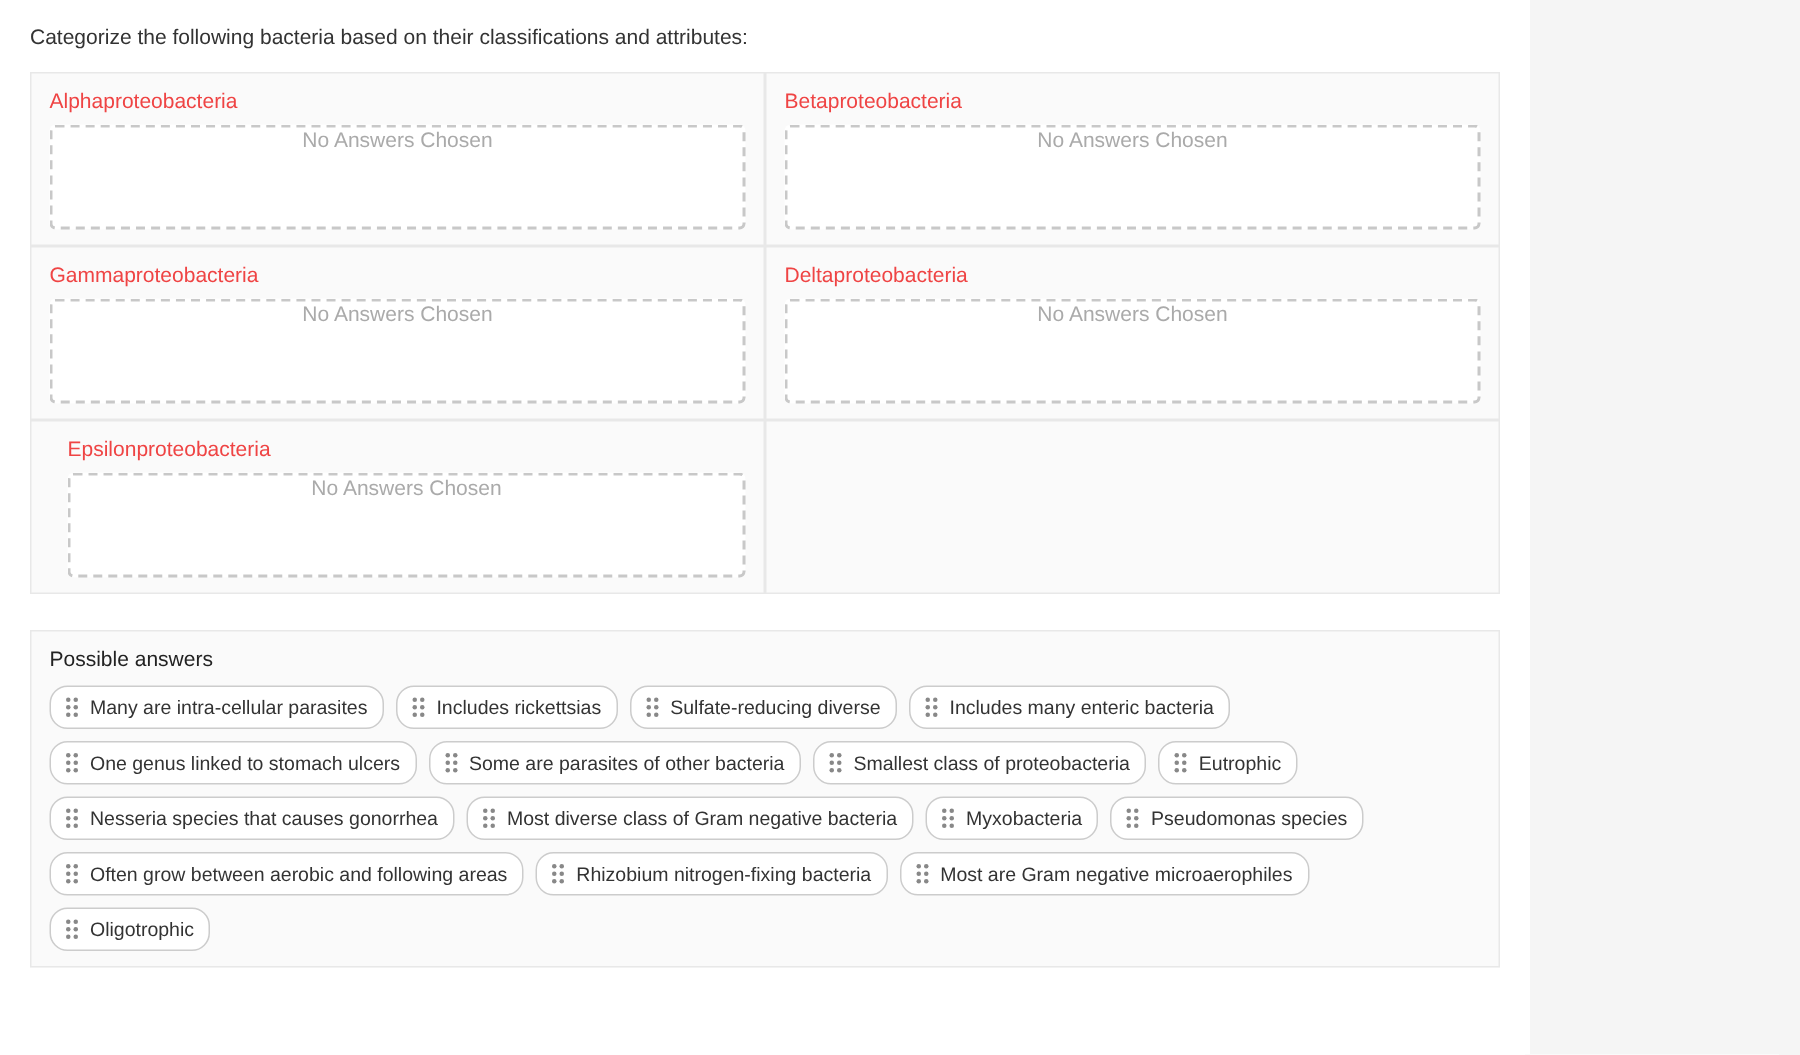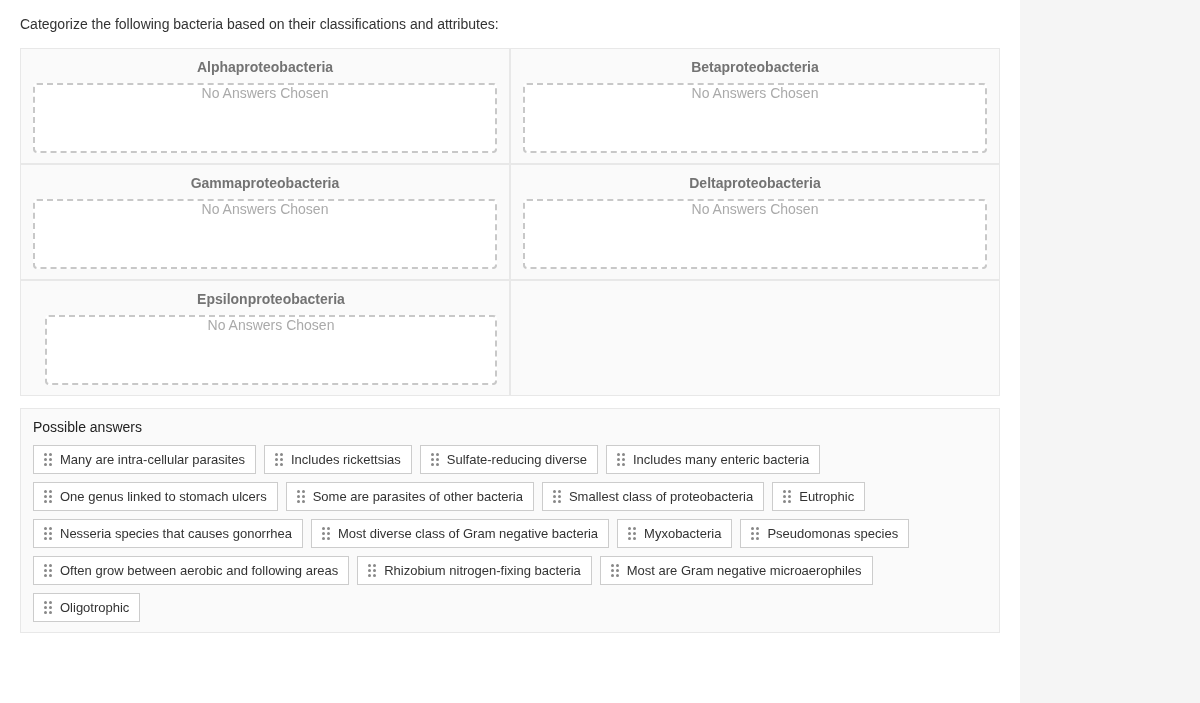--- a/index.html
+++ b/index.html
@@ -20,60 +20,59 @@
       color: #333;
       margin-bottom: 16px;
     }
     .category-section {
       padding: 10px 12px;
       border: 1px solid #e8e8e8;
       background: #fafafa;
     }
     .category-label {
       font-size: 14px;
-      font-weight: 700;
+      font-weight: 400;
       margin-bottom: 8px;
-      color: #737373;
-      text-align: center;
+      color: #ef4444;
     }
     .drop-zone {
       border: 2px dashed #c8c8c8;
       border-radius: 4px;
       min-height: 70px;
       display: flex;
       justify-content: center;
       background: #fff;
     }
     .no-answers-text {
       color: #aaa;
       font-size: 14px;
     }
     .possible-answers-section {
-      margin-top: 12px;
+      margin-top: 24px;
       padding: 10px 12px;
       border: 1px solid #e8e8e8;
       background: #fafafa;
     }
     .possible-answers-label {
       font-size: 14px;
       font-weight: 500;
       margin-bottom: 10px;
       color: #222;
     }
     .answers-container {
       display: flex;
       flex-wrap: wrap;
       gap: 8px;
     }
     .answer-chip {
       display: flex;
       align-items: center;
       gap: 6px;
       border: 1px solid #ccc;
-      border-radius: 0;
+      border-radius: 12px;
       padding: 6px 10px;
       background: #fff;
       cursor: grab;
       font-size: 13px;
       color: #333;
       white-space: nowrap;
     }
     .drag-icon {
       display: inline-flex;
       flex-direction: column;

